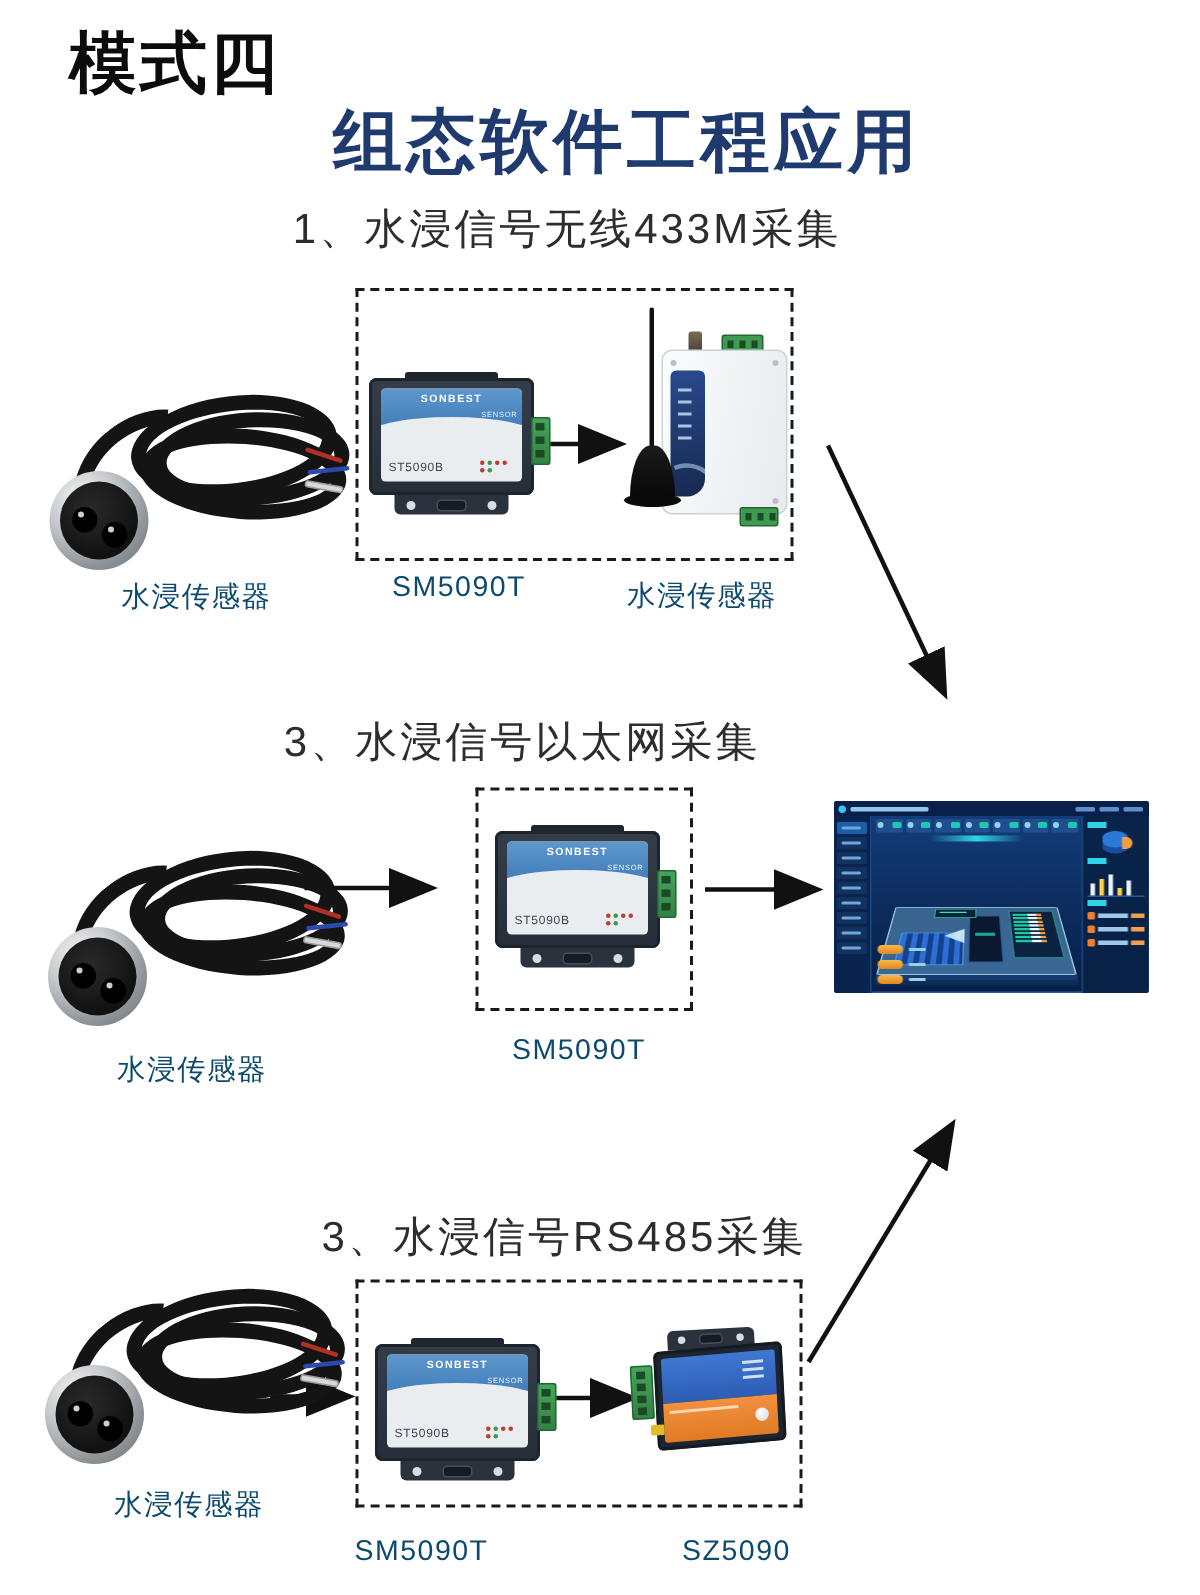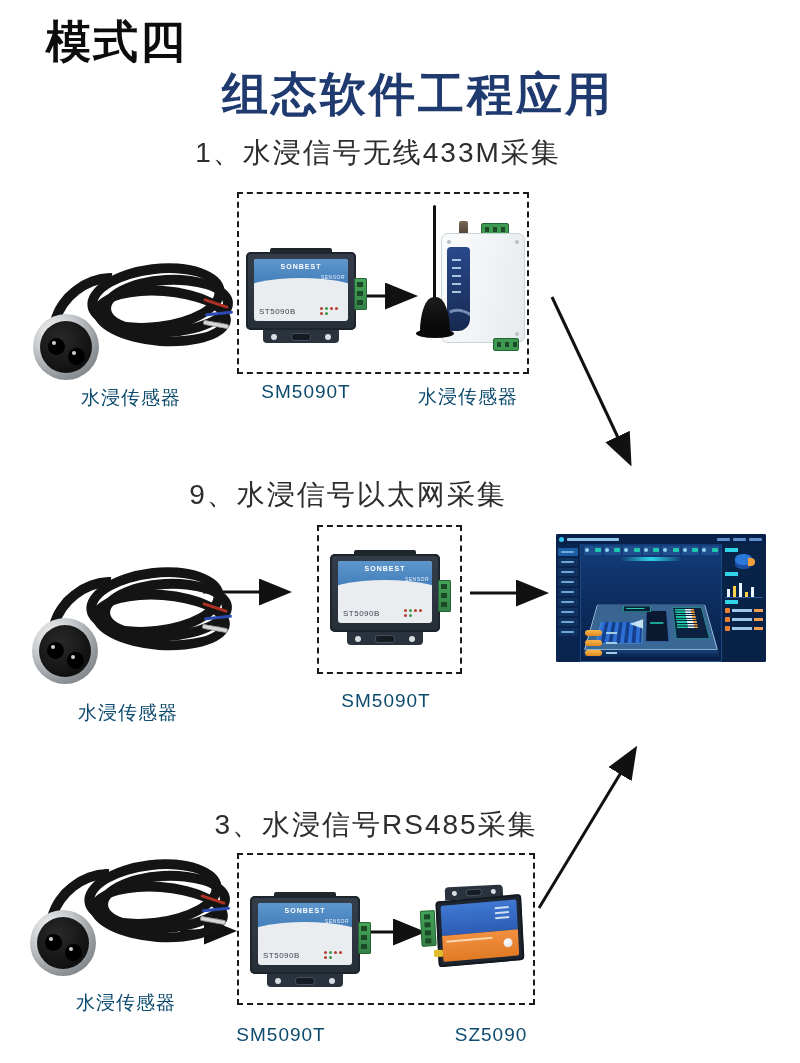--- a/index.html
+++ b/index.html
@@ -241,21 +241,21 @@
       </div>
     <div class="gw-term-bot"></div>
     <div class="gw-rod"></div>
     <div class="gw-cone"></div>
   </div>
 
   <div class="caption" style="left:131px;top:385px">水浸传感器</div>
   <div class="caption" style="left:306px;top:381px">SM5090T</div>
   <div class="caption" style="left:468px;top:384px">水浸传感器</div>
 
-  <div class="heading" style="left:348px;top:476px">9、水浸信号以太网采集</div>
+  <div class="heading" style="left:348px;top:476px">3、水浸信号以太网采集</div>
   <div class="dashed-box" style="left:317px;top:525px;width:141px;height:145px"></div>
 
   <div class="sensor" style="left:24px;top:566px">
     <i class="lead"></i>
     <i class="coil c1"></i>
       <i class="coil c2"></i>
       <i class="coil c3"></i>
     <span class="wire-ends">
         <i class="w1"></i>
         <i class="w2"></i>

